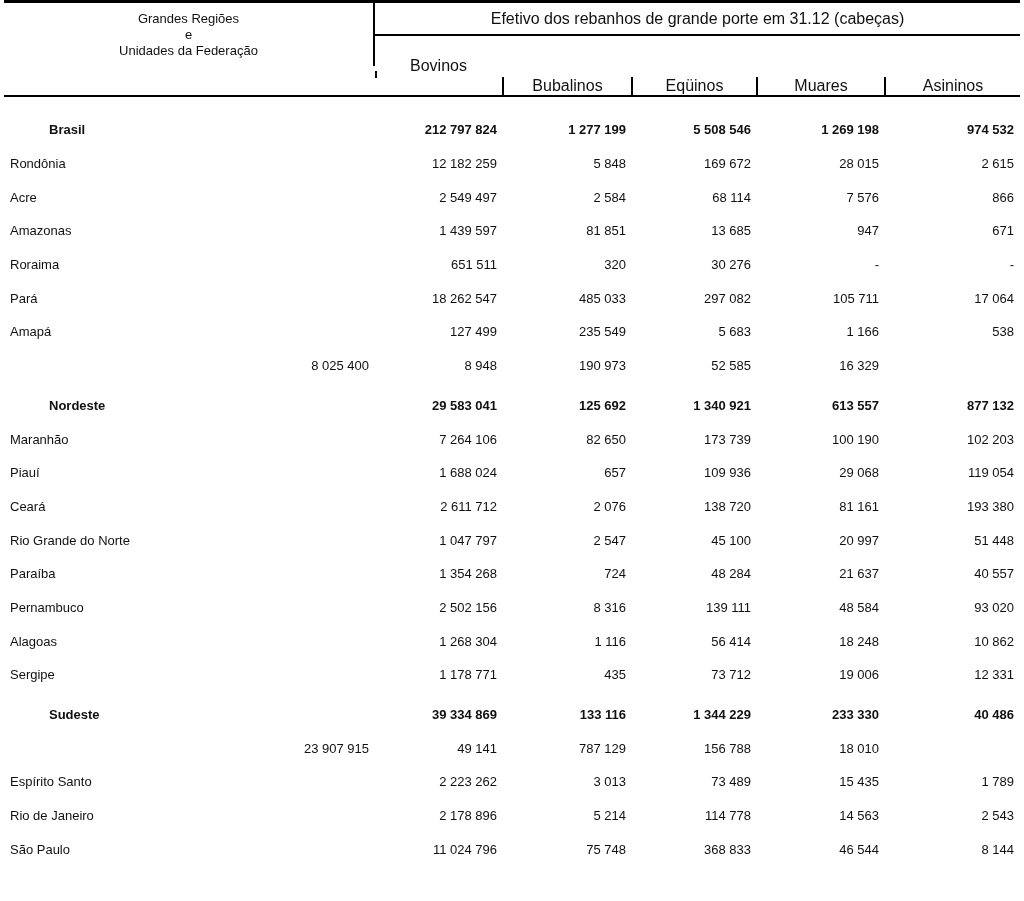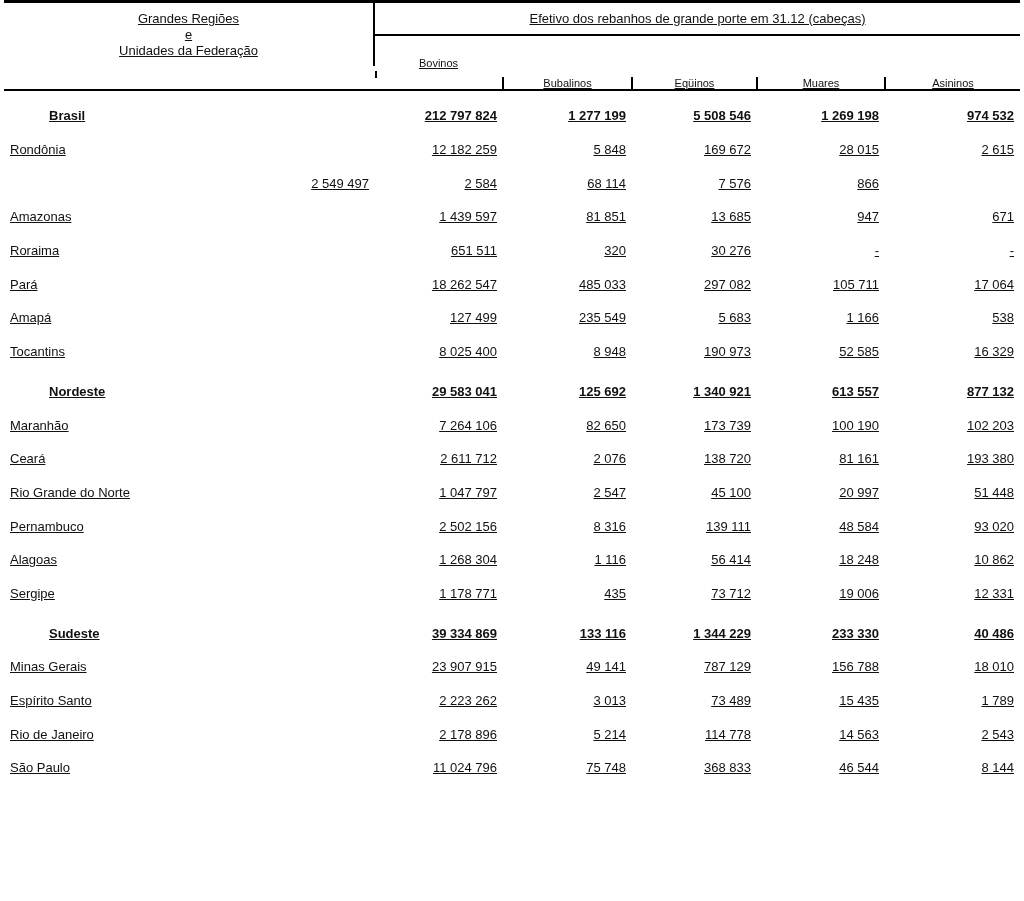--- a/index.html
+++ b/index.html
@@ -10,21 +10,20 @@
     height: 901px;
     font-family: "Liberation Sans", sans-serif;
     color: #111111;
     -webkit-font-smoothing: antialiased;
   }
   .page {
     position: relative;
     width: 1024px;
     height: 901px;
     overflow: hidden;
-    text-decoration: underline;
   }
   .stat-table {
     position: relative;
     margin-left: 4px;
     width: 1016px;
     border-top: 3px solid #000;
     box-sizing: border-box;
   }
   
   .thead {
@@ -46,45 +45,45 @@
   .span-area {
     display: flex;
     flex-direction: column;
   }
   .span-title {
     height: 33px;
     border-bottom: 2px solid #000;
     display: flex;
     align-items: center;
     justify-content: center;
-    font-size: 13px;
+    font-size: 16px;
     box-sizing: border-box;
   }
   .subcols {
     flex: 1;
     display: grid;
     grid-template-columns: 127px 129px 125px 128px 1fr;
   }
   .subcol {
     display: flex;
     align-items: center;
     justify-content: center;
-    font-size: 11px;
+    font-size: 16px;
   }
   .subcol + .subcol { border-left: 2px solid #000; margin-top: 41px; }
   .stub-tick {
     position: absolute;
     left: 371px;
     top: 68px;
     width: 2px;
     height: 7px;
     background: #000;
   }
   
-  .tbody { padding-top: 8px; }
+  .tbody { padding-top: 16px; }
   .row {
     display: grid;
     grid-template-columns: 371px 128px 129px 125px 128px 135px;
     height: 33.7px;
     align-items: center;
     font-size: 13px;
   }
   .row .label { padding-left: 6px; white-space: nowrap; }
   .row .num  { text-align: right; padding-right: 6px; white-space: nowrap; }
   .row.bold  { font-weight: bold; }
@@ -131,20 +130,21 @@
       <div class="row">
         <div class="label">Rondônia</div>
         <div class="num">12 182 259</div>
         <div class="num">5 848</div>
         <div class="num">169 672</div>
         <div class="num">28 015</div>
         <div class="num">2 615</div>
       </div>
 
       <div class="row">
+        <div class="label">Acre</div>
         <div class="num">2 549 497</div>
         <div class="num">2 584</div>
         <div class="num">68 114</div>
         <div class="num">7 576</div>
         <div class="num">866</div>
       </div>
 
       <div class="row">
         <div class="label">Amazonas</div>
         <div class="num">1 439 597</div>
@@ -175,21 +175,20 @@
       <div class="row">
         <div class="label">Amapá</div>
         <div class="num">127 499</div>
         <div class="num">235 549</div>
         <div class="num">5 683</div>
         <div class="num">1 166</div>
         <div class="num">538</div>
       </div>
 
       <div class="row">
-        <div class="label">Tocantins</div>
         <div class="num">8 025 400</div>
         <div class="num">8 948</div>
         <div class="num">190 973</div>
         <div class="num">52 585</div>
         <div class="num">16 329</div>
       </div>
 
       <div class="row bold group-start">
         <div class="label">Nordeste</div>
         <div class="num">29 583 041</div>
@@ -201,39 +200,55 @@
 
       <div class="row">
         <div class="label">Maranhão</div>
         <div class="num">7 264 106</div>
         <div class="num">82 650</div>
         <div class="num">173 739</div>
         <div class="num">100 190</div>
         <div class="num">102 203</div>
       </div>
 
+      <div class="row">
+        <div class="label">Piauí</div>
+        <div class="num">1 688 024</div>
+        <div class="num">657</div>
+        <div class="num">109 936</div>
+        <div class="num">29 068</div>
+        <div class="num">119 054</div>
+      </div>
 
       <div class="row">
         <div class="label">Ceará</div>
         <div class="num">2 611 712</div>
         <div class="num">2 076</div>
         <div class="num">138 720</div>
         <div class="num">81 161</div>
         <div class="num">193 380</div>
       </div>
 
       <div class="row">
         <div class="label">Rio Grande do Norte</div>
         <div class="num">1 047 797</div>
         <div class="num">2 547</div>
         <div class="num">45 100</div>
         <div class="num">20 997</div>
         <div class="num">51 448</div>
       </div>
 
+      <div class="row">
+        <div class="label">Paraíba</div>
+        <div class="num">1 354 268</div>
+        <div class="num">724</div>
+        <div class="num">48 284</div>
+        <div class="num">21 637</div>
+        <div class="num">40 557</div>
+      </div>
 
       <div class="row">
         <div class="label">Pernambuco</div>
         <div class="num">2 502 156</div>
         <div class="num">8 316</div>
         <div class="num">139 111</div>
         <div class="num">48 584</div>
         <div class="num">93 020</div>
       </div>
 
@@ -259,21 +274,20 @@
       <div class="row bold group-start">
         <div class="label">Sudeste</div>
         <div class="num">39 334 869</div>
         <div class="num">133 116</div>
         <div class="num">1 344 229</div>
         <div class="num">233 330</div>
         <div class="num">40 486</div>
       </div>
 
       <div class="row">
-        <div class="label">Minas Gerais</div>
         <div class="num">23 907 915</div>
         <div class="num">49 141</div>
         <div class="num">787 129</div>
         <div class="num">156 788</div>
         <div class="num">18 010</div>
       </div>
 
       <div class="row">
         <div class="label">Espírito Santo</div>
         <div class="num">2 223 262</div>

